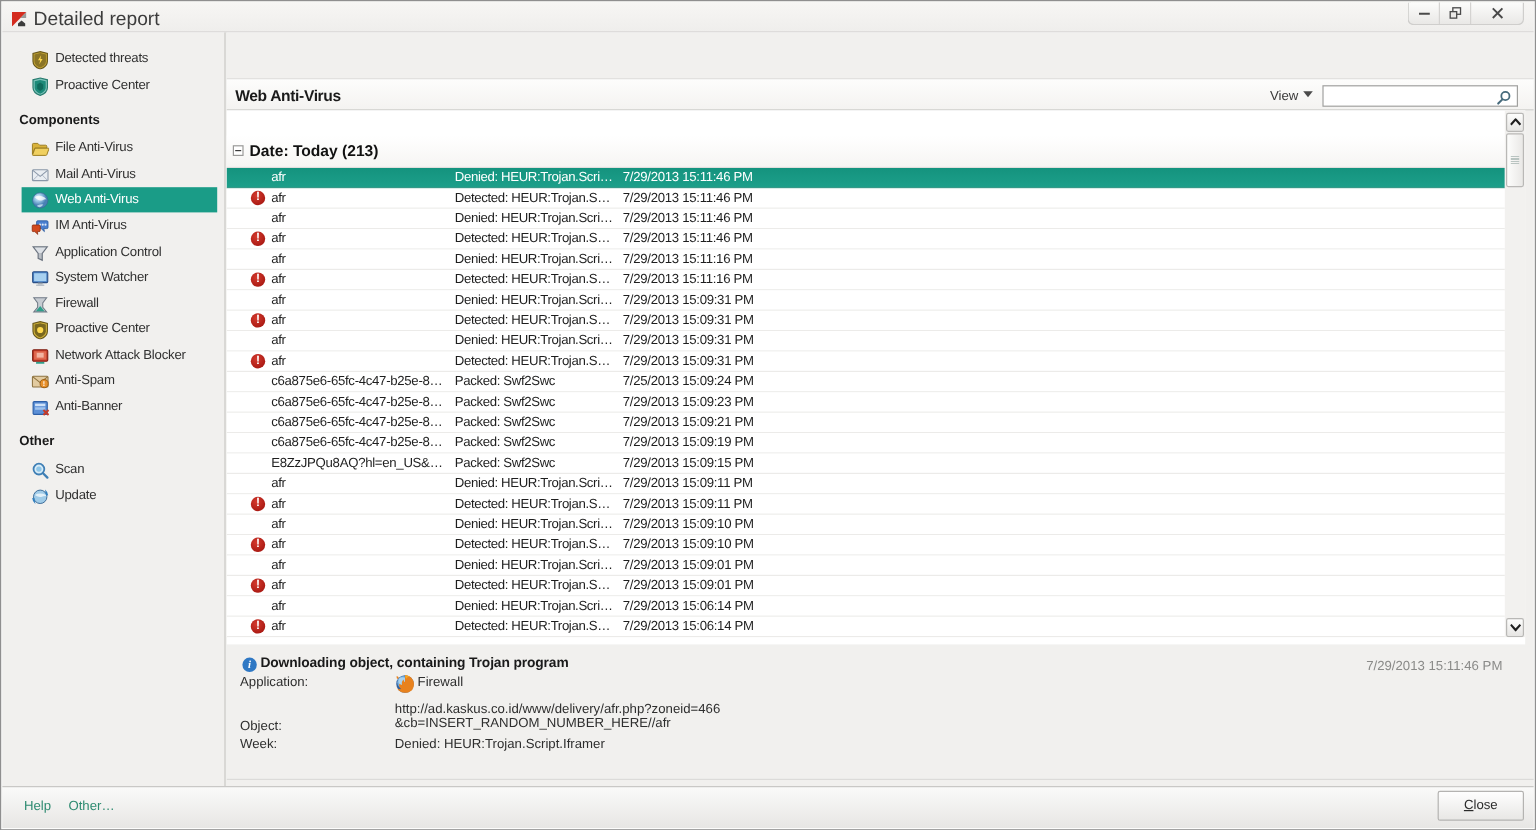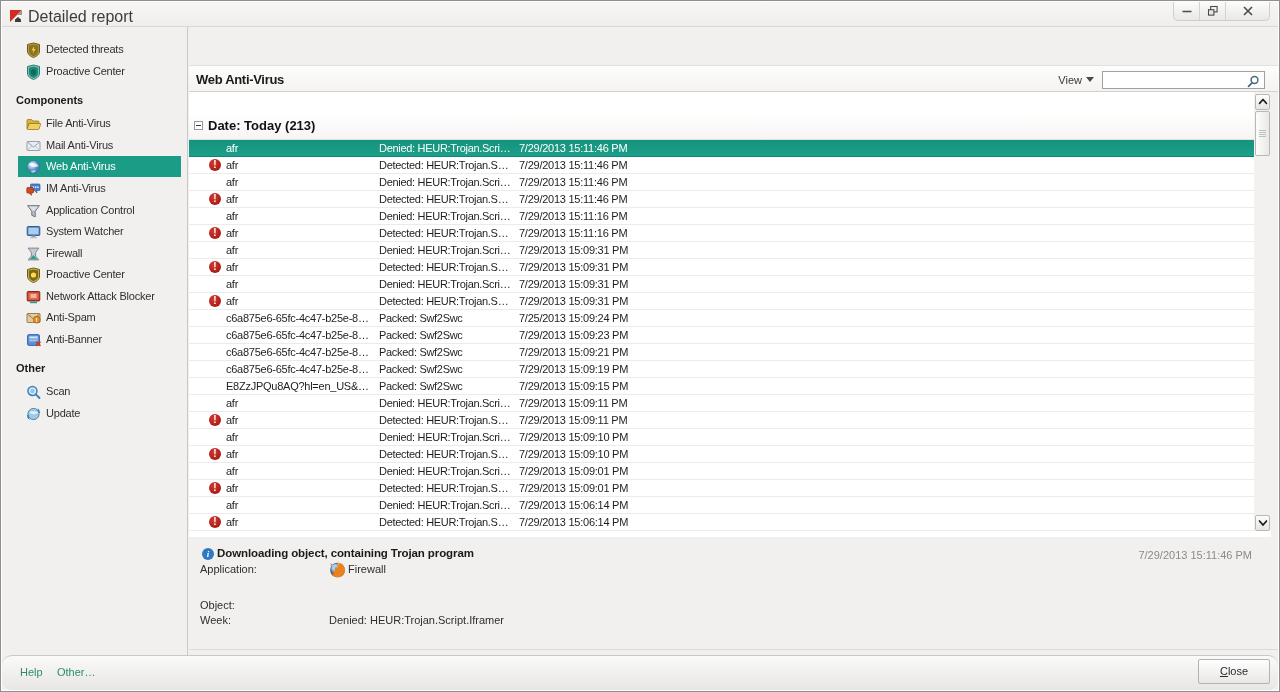--- a/index.html
+++ b/index.html
@@ -106,21 +106,21 @@
   border-radius:50%; color:#fff; font-size:9px; font-style:italic; font-weight:bold;
   text-align:center; line-height:12px; font-family:"Liberation Serif",serif; }
 #detail .dtitle { position:absolute; left:28px; top:8px; font-weight:bold; font-size:11.5px; letter-spacing:-0.1px; color:#1a1a1a; }
 #detail .dtime { position:absolute; right:26px; top:10px; color:#8a8a88; }
 #detail .lbl { position:absolute; left:11px; color:#2e2e2e; }
 #detail .val { position:absolute; left:140px; color:#2e2e2e; }
 #ffico { position:absolute; left:140px; top:22px; width:17px; height:17px; }
 
 
 #bottombar { position:absolute; left:1px; right:1px; bottom:1px; height:35px;
-  border-top:1px solid #c9c8c6; background:linear-gradient(#fafaf9,#e7e6e4);border-radius:10px; }
+  border-top:1px solid #c9c8c6; background:linear-gradient(#fafaf9,#e7e6e4); }
 #bottombar .lnk { position:absolute; top:10px; color:#2e8b71; }
 #closebtn { position:absolute; right:8px; top:3px; width:72px; height:25px;
   border:1px solid #b4b3b1; border-radius:2px; background:linear-gradient(#fefefe,#e8e7e5);
   text-align:center; line-height:22px; color:#2b2b2b; }
 #closebtn u { text-decoration:underline; }
 </style></head>
 <body>
 <div id="win">
   <div id="titlebar">
     <svg id="klogo" viewBox="0 0 12 12">
@@ -454,20 +454,21 @@
       <svg id="ffico" viewBox="0 0 17 17">
           <circle cx="8.5" cy="9" r="7.3" fill="#2f5f9e"></circle>
           <circle cx="7.2" cy="7.6" r="5.2" fill="#6fa8d8"></circle>
           <circle cx="6.4" cy="6.8" r="3.4" fill="#a8d2ef"></circle>
           <path d="M8.5 1.7 C12.7 1.7 16 5 16 9 C16 13.1 12.7 16.3 8.5 16.3 C5.6 16.3 3.1 14.8 1.9 12.5 C3 13.3 4.2 13.5 5.4 13.2 C3.7 11.9 3.2 10.3 3.9 8.5 C4.5 9.3 5.2 9.7 6.1 9.7 C5.5 7.9 6 6.4 7.6 5.3 C7.4 6.3 7.7 7 8.6 7.5 C8.8 5.9 9.7 5 11.2 4.7 C10.6 5.6 10.7 6.4 11.4 7.2 C12.2 6.1 12.3 4.9 11.7 3.5 C13.4 4.4 14.5 5.8 14.9 7.8 C15.3 10.9 14 13.3 11.5 14.6 C13.8 14.3 15.4 13 16 11 C15.3 14.1 12.2 16.3 8.5 16.3 Z" fill="#e8821e"></path>
           <path d="M2.1 4.9 C1.6 4.2 1.4 3.3 1.6 2.3 C2.5 2.6 3.1 3.2 3.4 4 C2.9 4.2 2.5 4.5 2.1 4.9Z" fill="#e8821e"></path>
           <path d="M8.5 1.7 C10 1.7 11.3 2.1 12.4 2.8 C11.1 2.9 10.2 3.5 9.7 4.6 C8.9 3.8 8.5 2.8 8.5 1.7Z" fill="#f5a623"></path>
         </svg>
       <span class="val" style="top:24px;left:159px">Firewall</span>
       <span class="lbl" style="top:60px">Object:</span>
+      <span class="val" style="top:46px">http://ad.kaskus.co.id/www/delivery/afr.php?zoneid=466<br>&amp;cb=INSERT_RANDOM_NUMBER_HERE//afr</span>
       <span class="lbl" style="top:75px">Week:</span>
       <span class="val" style="top:75px">Denied: HEUR:Trojan.Script.Iframer</span>
     </div>
   </div>
 
   <div id="bottombar">
     <span class="lnk" style="left:18px">Help</span>
     <span class="lnk" style="left:55px">Other…</span>
     <div id="closebtn"><u>C</u>lose</div>
   </div>

